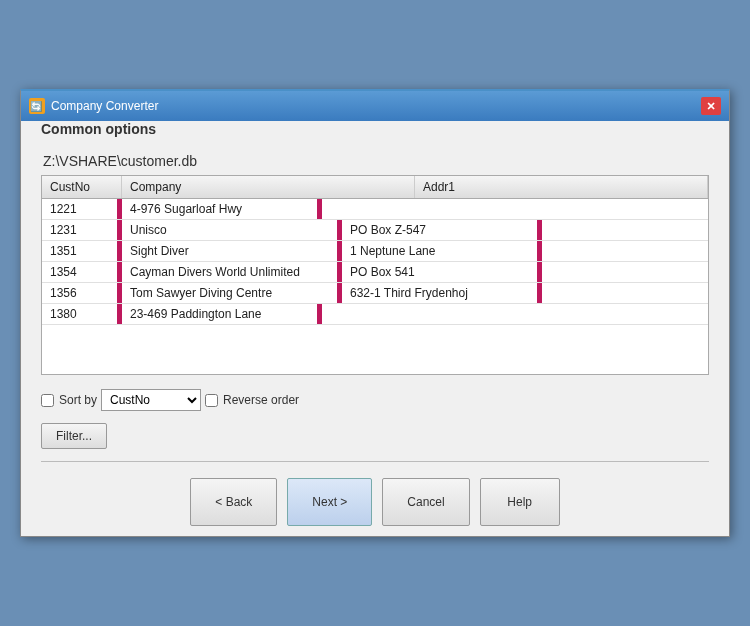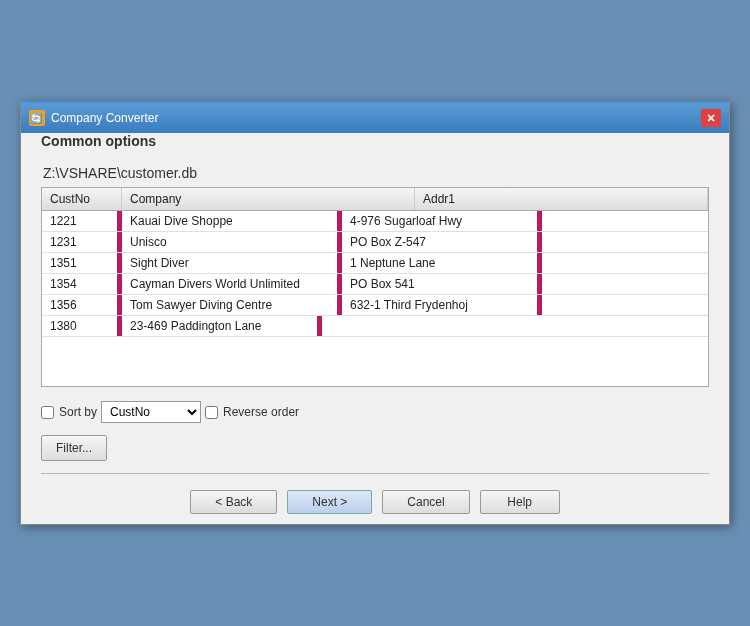--- a/index.html
+++ b/index.html
@@ -175,21 +175,21 @@
       border-top: 1px solid #bbb;
       margin: 12px 0 16px 0;
     }
     .footer-buttons {
       display: flex;
       justify-content: center;
       gap: 10px;
       padding-bottom: 10px;
     }
     .footer-btn {
-      height: 24px;
+      height: 48px;
       padding: 0 24px;
       border: 1px solid #999;
       background: linear-gradient(to bottom, #f5f5f5, #ddd);
       font-size: 12px;
       color: #333;
       cursor: pointer;
       border-radius: 2px;
       min-width: 80px;
     }
     .footer-btn.primary {
@@ -218,21 +218,20 @@
     <div class="table-container">
       <div class="table-header">
         <div class="table-header-cell">CustNo</div>
         <div class="table-header-cell">Company</div>
         <div class="table-header-cell">Addr1</div>
       </div>
       <div class="table-body">
 
       <div class="table-row">
             <div class="table-cell">1221</div>
-            <div class="table-cell">Kauai Dive Shoppe</div>
             <div class="table-cell">4-976 Sugarloaf Hwy</div>
           </div>
           <div class="table-row">
             <div class="table-cell">1231</div>
             <div class="table-cell">Unisco</div>
             <div class="table-cell">PO Box Z-547</div>
           </div>
           <div class="table-row">
             <div class="table-cell">1351</div>
             <div class="table-cell">Sight Diver</div>

